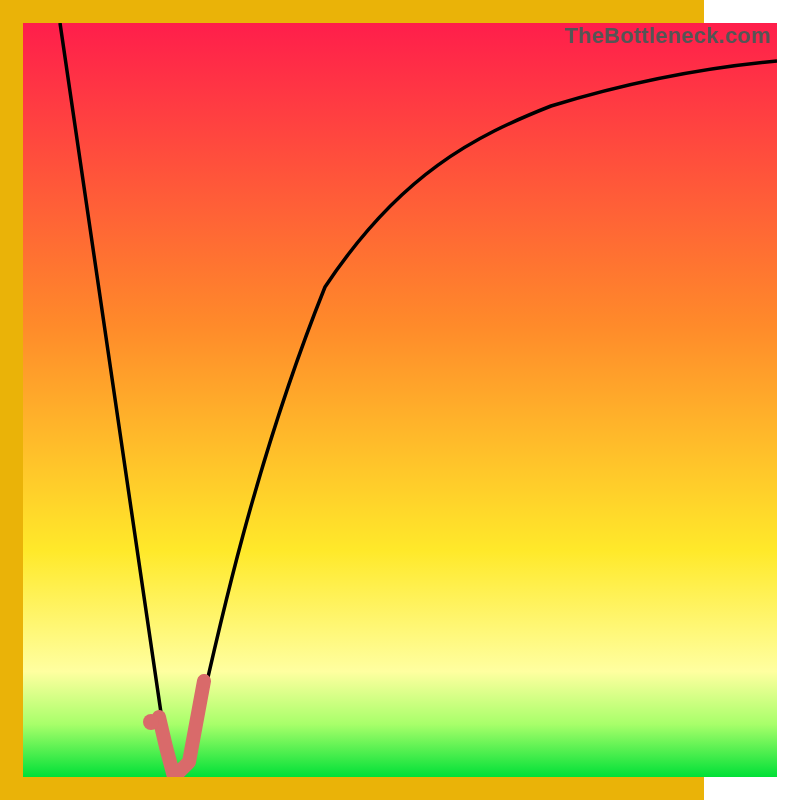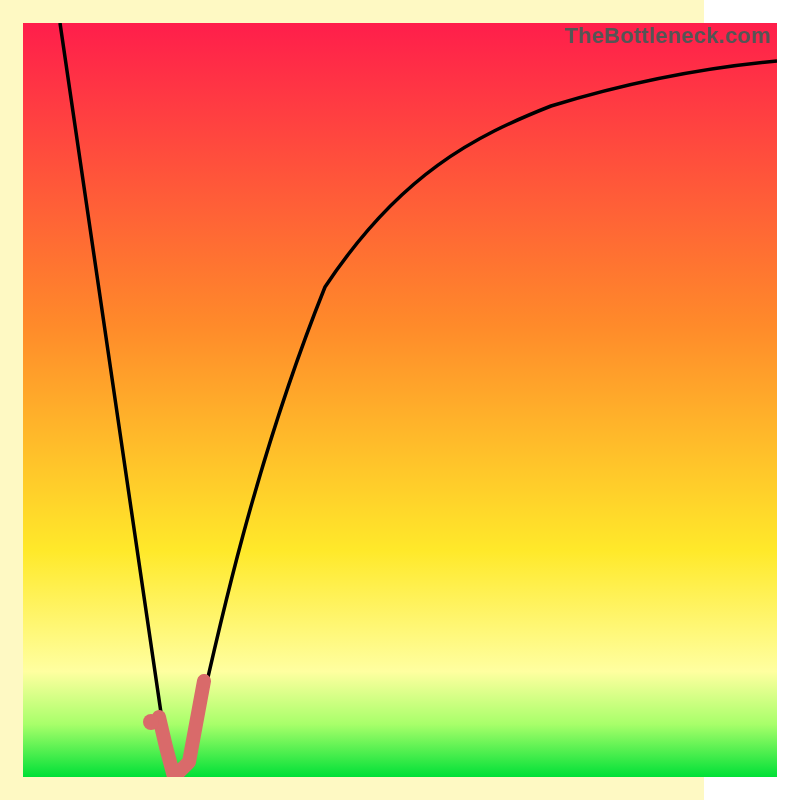--- a/index.html
+++ b/index.html
@@ -6,21 +6,21 @@
     margin: 0;
     padding: 0;
     width: 800px;
     height: 800px;
     overflow: hidden;
     font-family: Arial, Helvetica, sans-serif;
   }
   .frame {
     width: 704px;
     height: 800px;
-    background: #fef9c3;
+    background: #eab308;
     position: relative;
     box-sizing: border-box;
     text-decoration: underline;
   }
   .plot-area {
     position: absolute;
     left: 23px;
     top: 23px;
     width: 754px;
     height: 754px;

